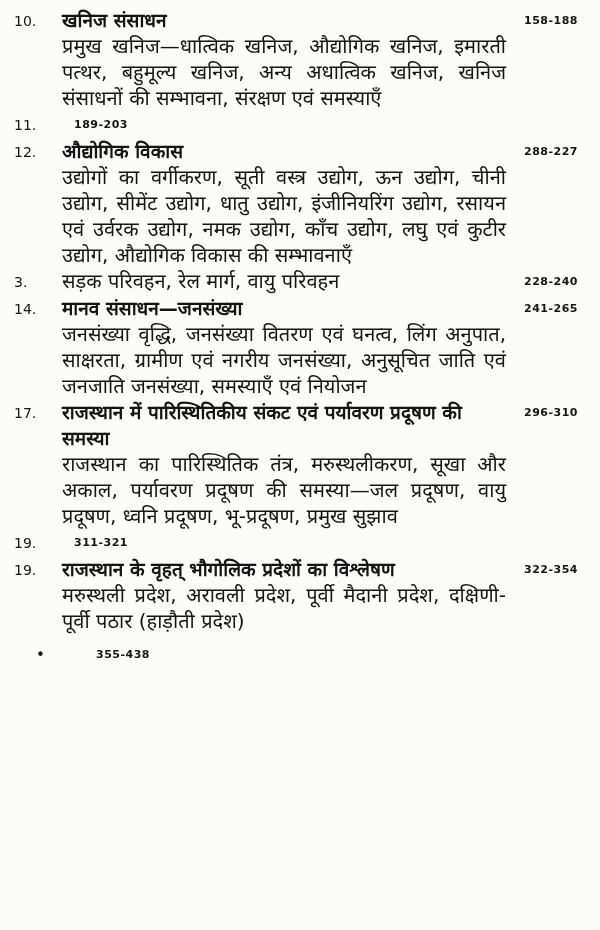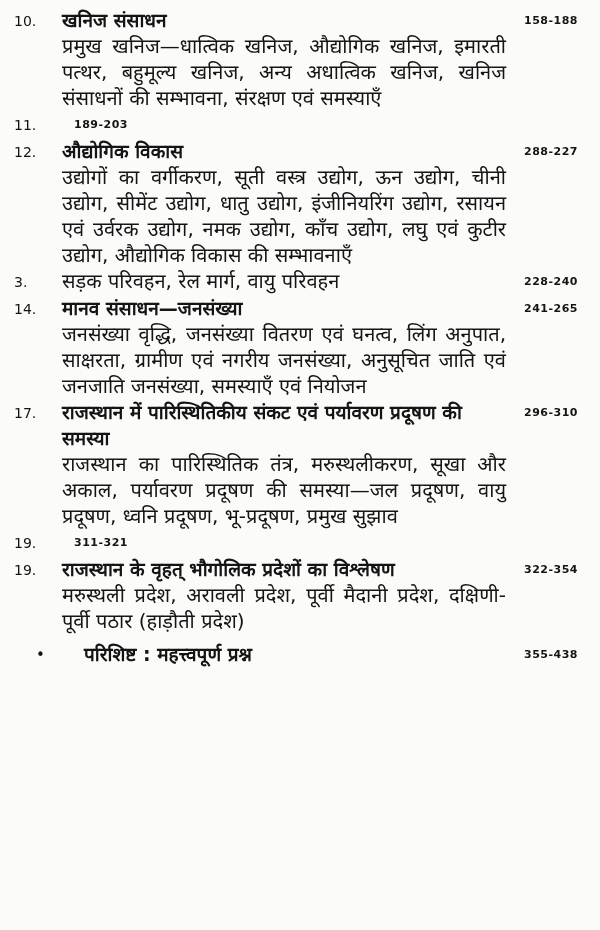--- a/index.html
+++ b/index.html
@@ -127,19 +127,15 @@
     <div class="num">19.</div>
     <div class="content">
       <span class="title">राजस्थान के वृहत् भौगोलिक प्रदेशों का विश्लेषण</span>
       <div class="desc">मरुस्थली प्रदेश, अरावली प्रदेश, पूर्वी मैदानी प्रदेश, दक्षिणी-पूर्वी पठार (हाड़ौती प्रदेश)</div>
     </div>
     <div class="pages">322-354</div>
   </div>
 
   <div class="entry appendix">
     <div class="num">•</div>
-    <div class="content">
-      <span class="title">परिशिष्ट : महत्त्वपूर्ण प्रश्न</span>
-
-    </div>
     <div class="pages">355-438</div>
   </div>
 </div>
 
 </body></html>

